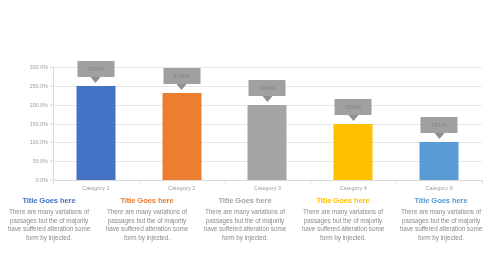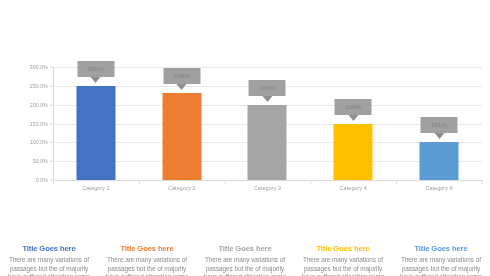--- a/index.html
+++ b/index.html
@@ -162,21 +162,20 @@
     top: 196px;
     width: 490px;
     height: 80px;
     display: flex;
   }
   .column {
     flex: 1 1 0;
     text-align: center;
     padding: 0 5px;
     box-sizing: border-box;
-    margin-top: 48px;
   }
   .col-title {
     font-size: 7.6px;
     font-weight: bold;
     margin-bottom: 3px;
     letter-spacing: -0.1px;
   }
   .col-body {
     font-size: 6.4px;
     color: #8c8c8c;

